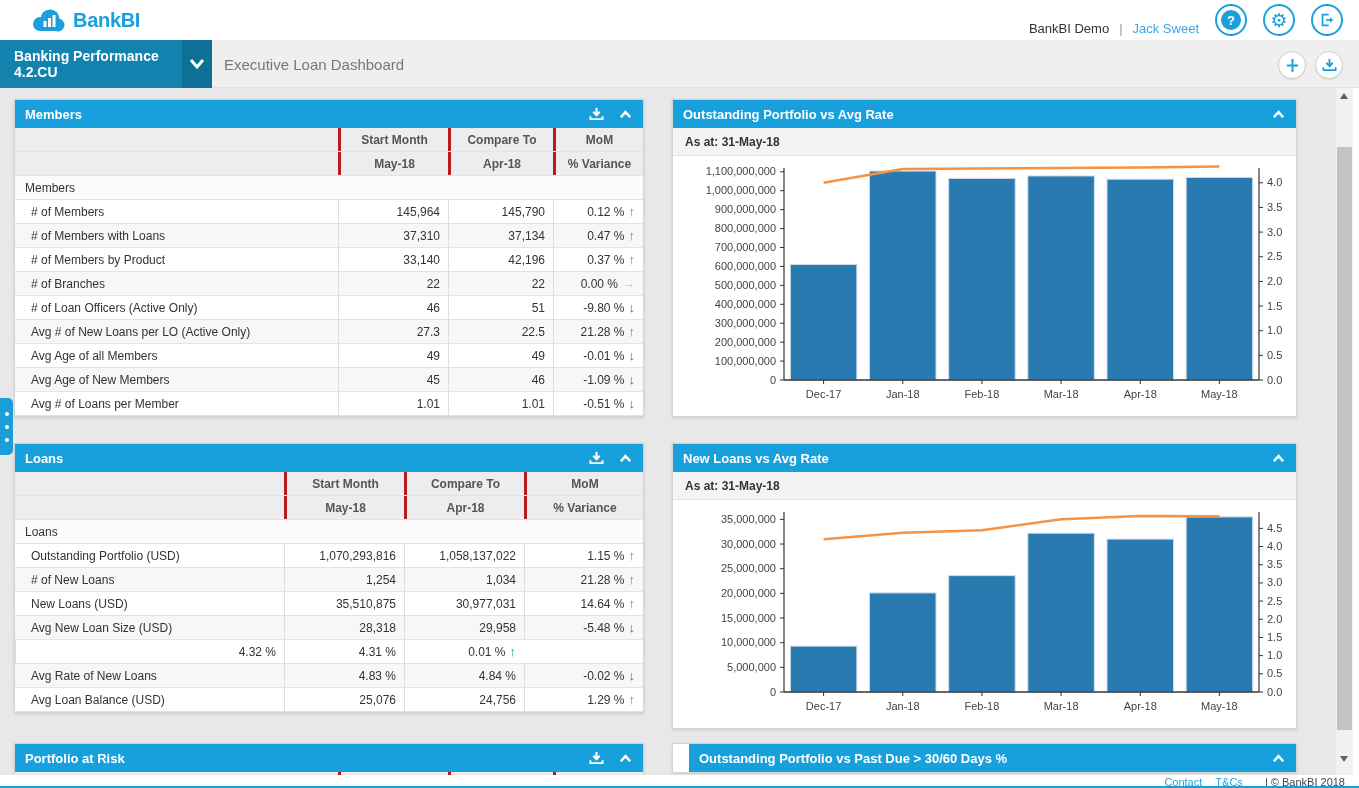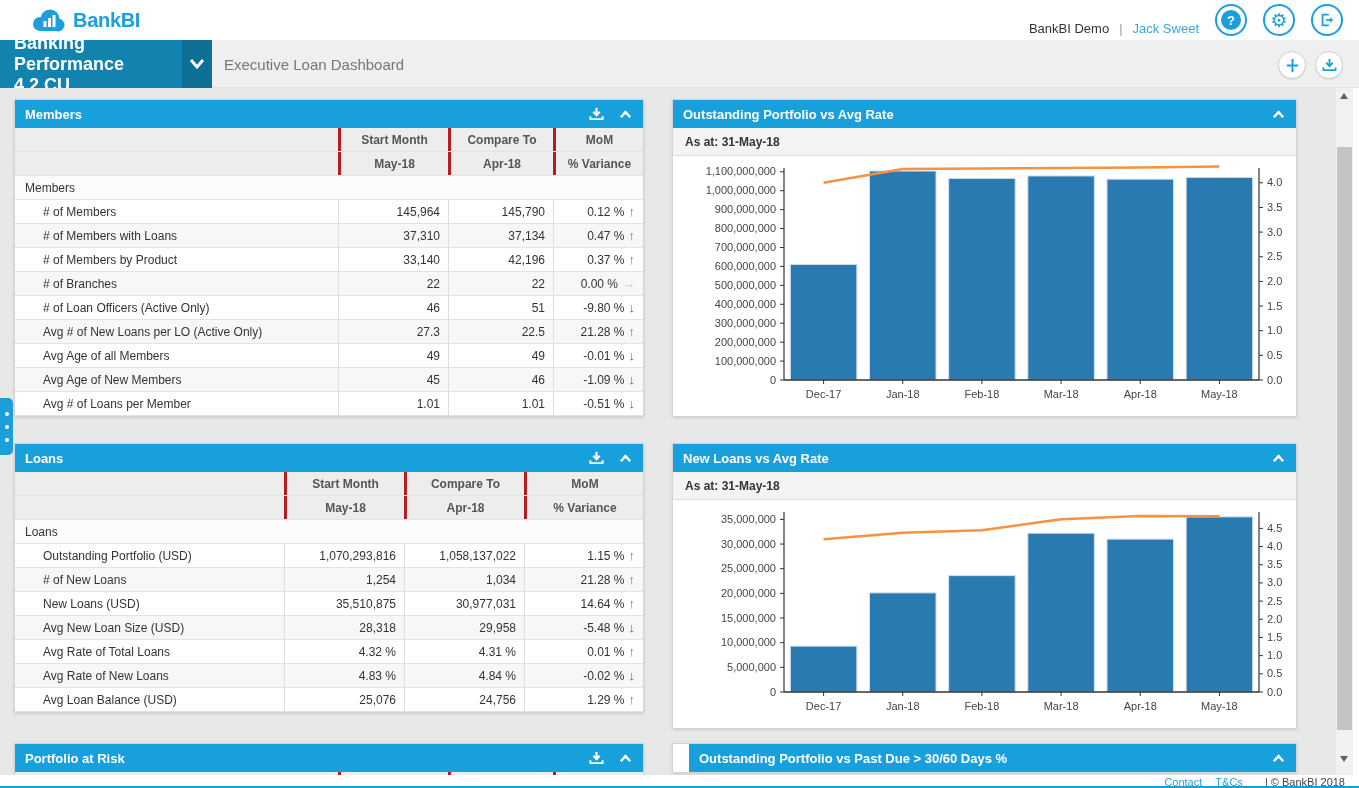--- a/index.html
+++ b/index.html
@@ -9,21 +9,21 @@
   .logo{display:flex;align-items:center;margin-left:30px;gap:7px;}
   .logo-text{color:#1d9edd;font-size:20px;font-weight:bold;letter-spacing:-0.3px;}
   .topbar-right{display:flex;align-items:flex-end;margin-right:16px;gap:8px;font-size:13px;color:#333;}
   .userlink{color:#3aa6dd;text-decoration:none;cursor:pointer;}
   .sep{color:#999;margin:0 2px;}
   .cicon{width:28px;height:28px;border:2px solid #1b9fdb;border-radius:50%;display:flex;align-items:center;justify-content:center;margin-left:8px;background:#fff;cursor:pointer;}
   .qdisc{width:20px;height:20px;border-radius:50%;background:#1b9fdb;color:#fff;font-weight:bold;font-size:13px;display:flex;align-items:center;justify-content:center;}
   .gear-glyph{color:#1b9fdb;font-size:19px;line-height:1;font-weight:bold;}
   
   .toolbar{position:absolute;top:40px;left:0;width:100%;height:48px;background:#efefef;border-bottom:1px solid #e0e0e0;box-sizing:border-box;}
-  .program-select{position:absolute;left:0;top:0;width:182px;height:48px;background:#1282ae;color:#fff;display:flex;align-items:center;padding-left:14px;box-sizing:border-box;font-size:18px;font-weight:bold;cursor:pointer;}
+  .program-select{position:absolute;left:0;top:0;width:182px;height:48px;background:#1282ae;color:#fff;display:flex;align-items:center;padding-left:14px;box-sizing:border-box;font-size:14px;font-weight:bold;cursor:pointer;}
   .program-chevron{position:absolute;left:182px;top:0;width:30px;height:48px;background:#0d7094;display:flex;align-items:center;justify-content:center;cursor:pointer;}
   .page-title{position:absolute;left:224px;top:0;height:48px;display:flex;align-items:center;color:#777;font-size:15px;}
   .toolbar-right{position:absolute;right:16px;top:11px;display:flex;gap:9px;}
   .tcircle{width:26px;height:26px;border:1px solid #cfcfcf;border-radius:50%;background:#fff;display:flex;align-items:center;justify-content:center;color:#1b9fdb;cursor:pointer;box-shadow:0 1px 1px rgba(0,0,0,.08);}
   
   .content-bg{position:absolute;top:88px;left:0;width:100%;height:687px;background:#e8e8e8;}
   .panel{position:absolute;background:#fff;border:1px solid #d4d4d4;box-sizing:border-box;box-shadow:0 1px 3px rgba(0,0,0,.13);overflow:hidden;}
   .phead{height:28px;background:#18a0dc;color:#fff;display:flex;align-items:center;justify-content:space-between;padding:0 10px;}
   .ptitle{font-size:13px;font-weight:bold;}
   .picons{display:flex;align-items:center;gap:14px;}
@@ -33,21 +33,21 @@
   .trow{display:grid;height:24px;box-sizing:border-box;border-bottom:1px solid #e3e3e3;align-items:center;font-size:12px;color:#333;}
   .m-grid{grid-template-columns:323px 110px 105px 1fr;}
   .l-grid{grid-template-columns:269px 120px 120px 1fr;}
   .tc{height:100%;display:flex;align-items:center;box-sizing:border-box;}
   .thead{background:#ededed;font-weight:bold;color:#555;}
   .thead .hc{justify-content:center;border-left:3px solid #b91c1c;}
   .tsection{background:#fbfbfb;}
   .slabel{padding-left:10px;}
   .tdata{background:#fff;}
   .tdata.alt{background:#f7f7f7;}
-  .rlabel{padding-left:28px;cursor:pointer;text-align:right;}
+  .rlabel{padding-left:16px;cursor:pointer;text-align:right;}
   .val{justify-content:flex-end;padding-right:8px;border-left:1px solid #ddd;}
   .arrow{font-weight:bold;font-size:13px;margin-left:4px;line-height:1;}
   
   .chart-body{background:#fff;}
   .chart-svg{display:block;margin:4px auto 0;}
   .chart-svg text{font-family:"Liberation Sans","DejaVu Sans",sans-serif;}
   
   .footer{position:absolute;top:775px;left:0;width:100%;height:11px;background:#fff;text-align:right;font-size:11px;line-height:15px;box-sizing:border-box;padding-right:14px;overflow:hidden;z-index:30;}
   .footer a{color:#2da0d8;text-decoration:none;margin-left:10px;cursor:pointer;}
   .footer .copy{color:#444;margin-left:19px;}
@@ -357,21 +357,20 @@
         <div class="tc val">30,977,031</div>
         <div class="tc val">14.64 %<span class="arrow" style="color: rgb(31, 162, 61);">↑</span></div>
       </div>
       <div class="trow l-grid tdata alt">
         <div class="tc rlabel">Avg New Loan Size (USD)</div>
         <div class="tc val">28,318</div>
         <div class="tc val">29,958</div>
         <div class="tc val">-5.48 %<span class="arrow" style="color: rgb(214, 43, 43);">↓</span></div>
       </div>
       <div class="trow l-grid tdata">
-        <div class="tc rlabel">Avg Rate of Total Loans</div>
         <div class="tc val">4.32 %</div>
         <div class="tc val">4.31 %</div>
         <div class="tc val">0.01 %<span class="arrow" style="color: rgb(31, 162, 61);">↑</span></div>
       </div>
       <div class="trow l-grid tdata alt">
         <div class="tc rlabel">Avg Rate of New Loans</div>
         <div class="tc val">4.83 %</div>
         <div class="tc val">4.84 %</div>
         <div class="tc val">-0.02 %<span class="arrow" style="color: rgb(214, 43, 43);">↓</span></div>
       </div>

